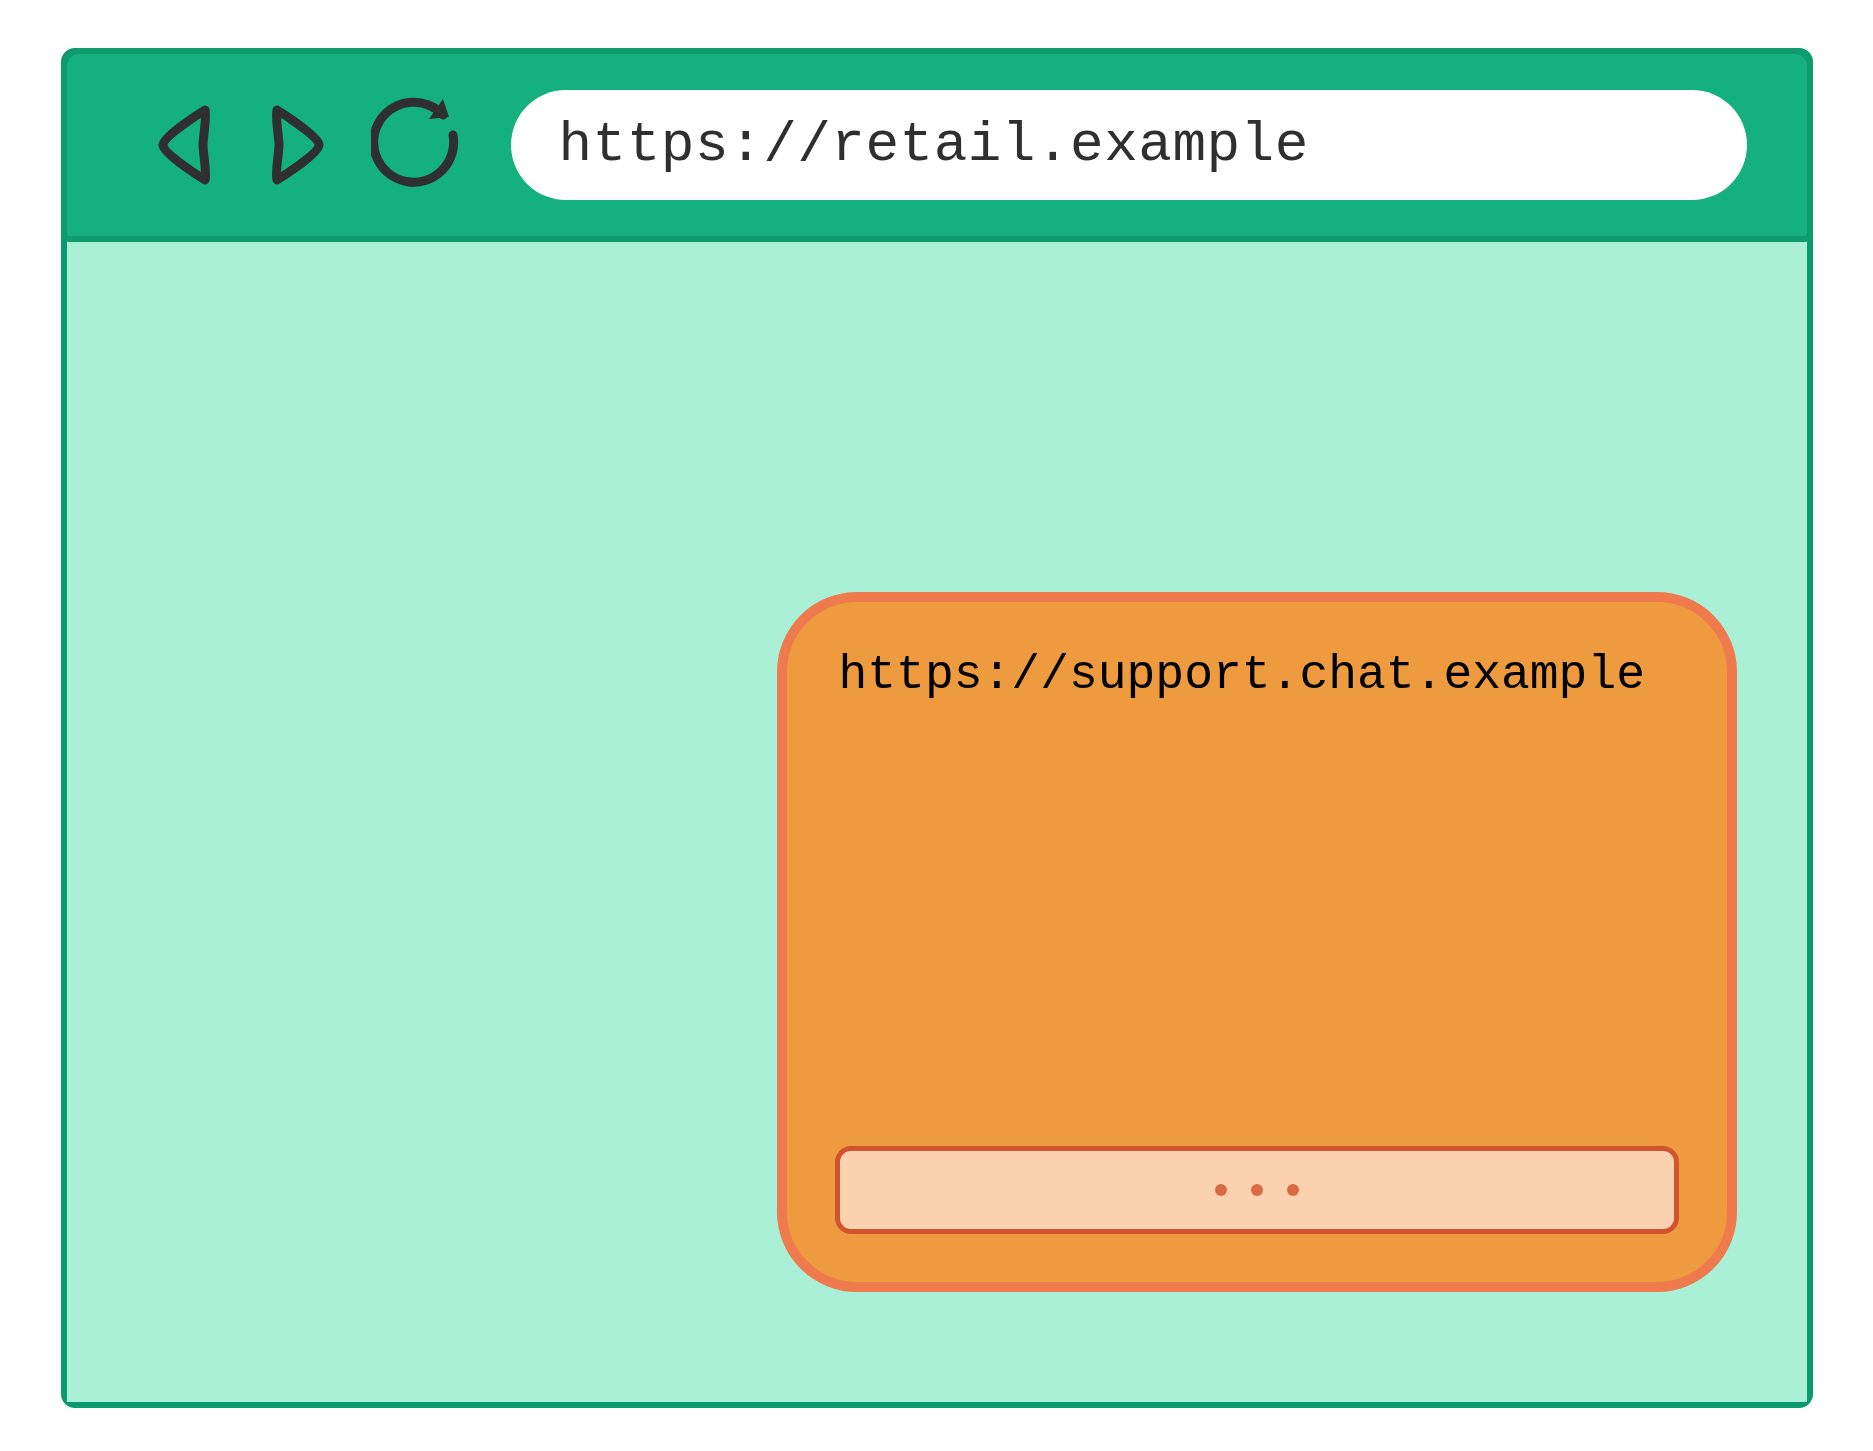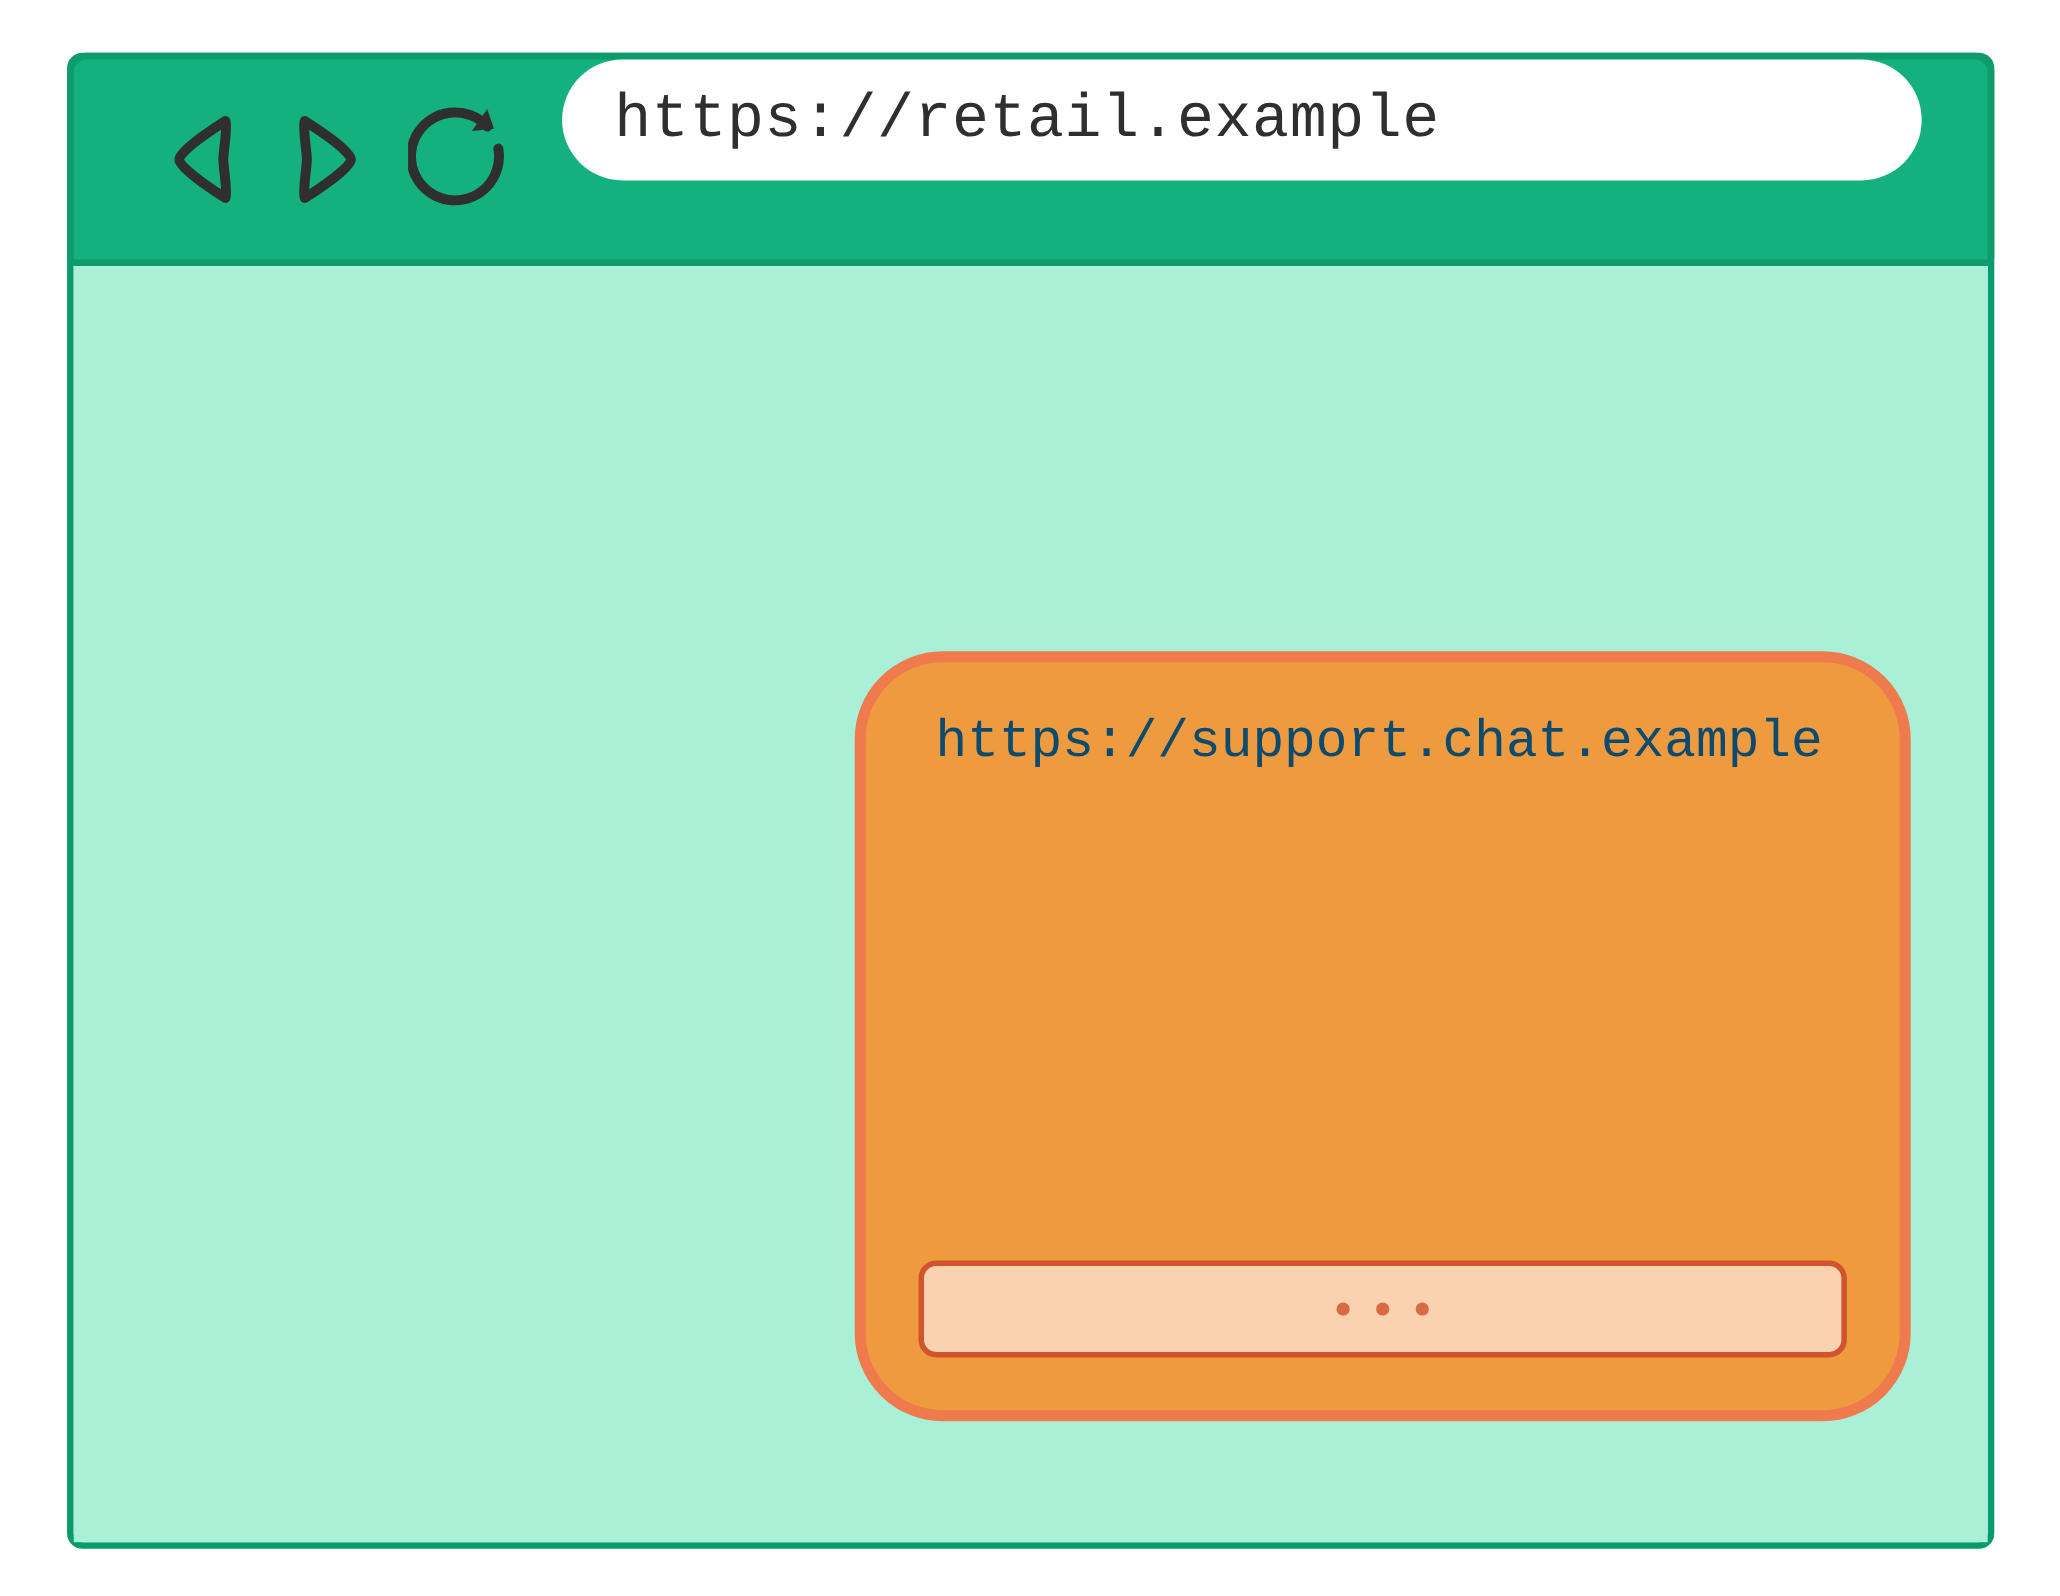--- a/index.html
+++ b/index.html
@@ -36,20 +36,21 @@
     .toolbar {
       position: absolute;
       top: -6px;
       left: -6px;
       width: calc(100% + 12px);
       height: 194px;
       background: #14b07d;
       border: 6px solid #0f9c6c;
       border-radius: 18px 18px 8px 8px;
       display: flex;
+      align-items: center;
       gap: 40px;
       padding-left: 80px;
       padding-right: 60px;
     }
     .nav-icons {
       display: flex;
       align-items: center;
       gap: 36px;
     }
     .nav-icon svg {
@@ -85,25 +86,25 @@
       width: 960px;
       height: 700px;
       background: #ee9b3f;
       border: 10px solid #ee7a4e;
       border-radius: 80px;
       padding: 42px 48px 48px 48px;
       display: flex;
       flex-direction: column;
     }
     .chat-origin {
-      color: #0c4a6e;
+      color: #000000;
       font-size: 48px;
       font-weight: 500;
       margin-top: 4px;
-      margin-left: 16px;
+      margin-left: 4px;
     }
     .chat-input {
       margin-top: auto;
       height: 88px;
       background: #fad2af;
       border: 5px solid #d1542e;
       border-radius: 16px;
       display: flex;
       align-items: center;
       justify-content: center;

